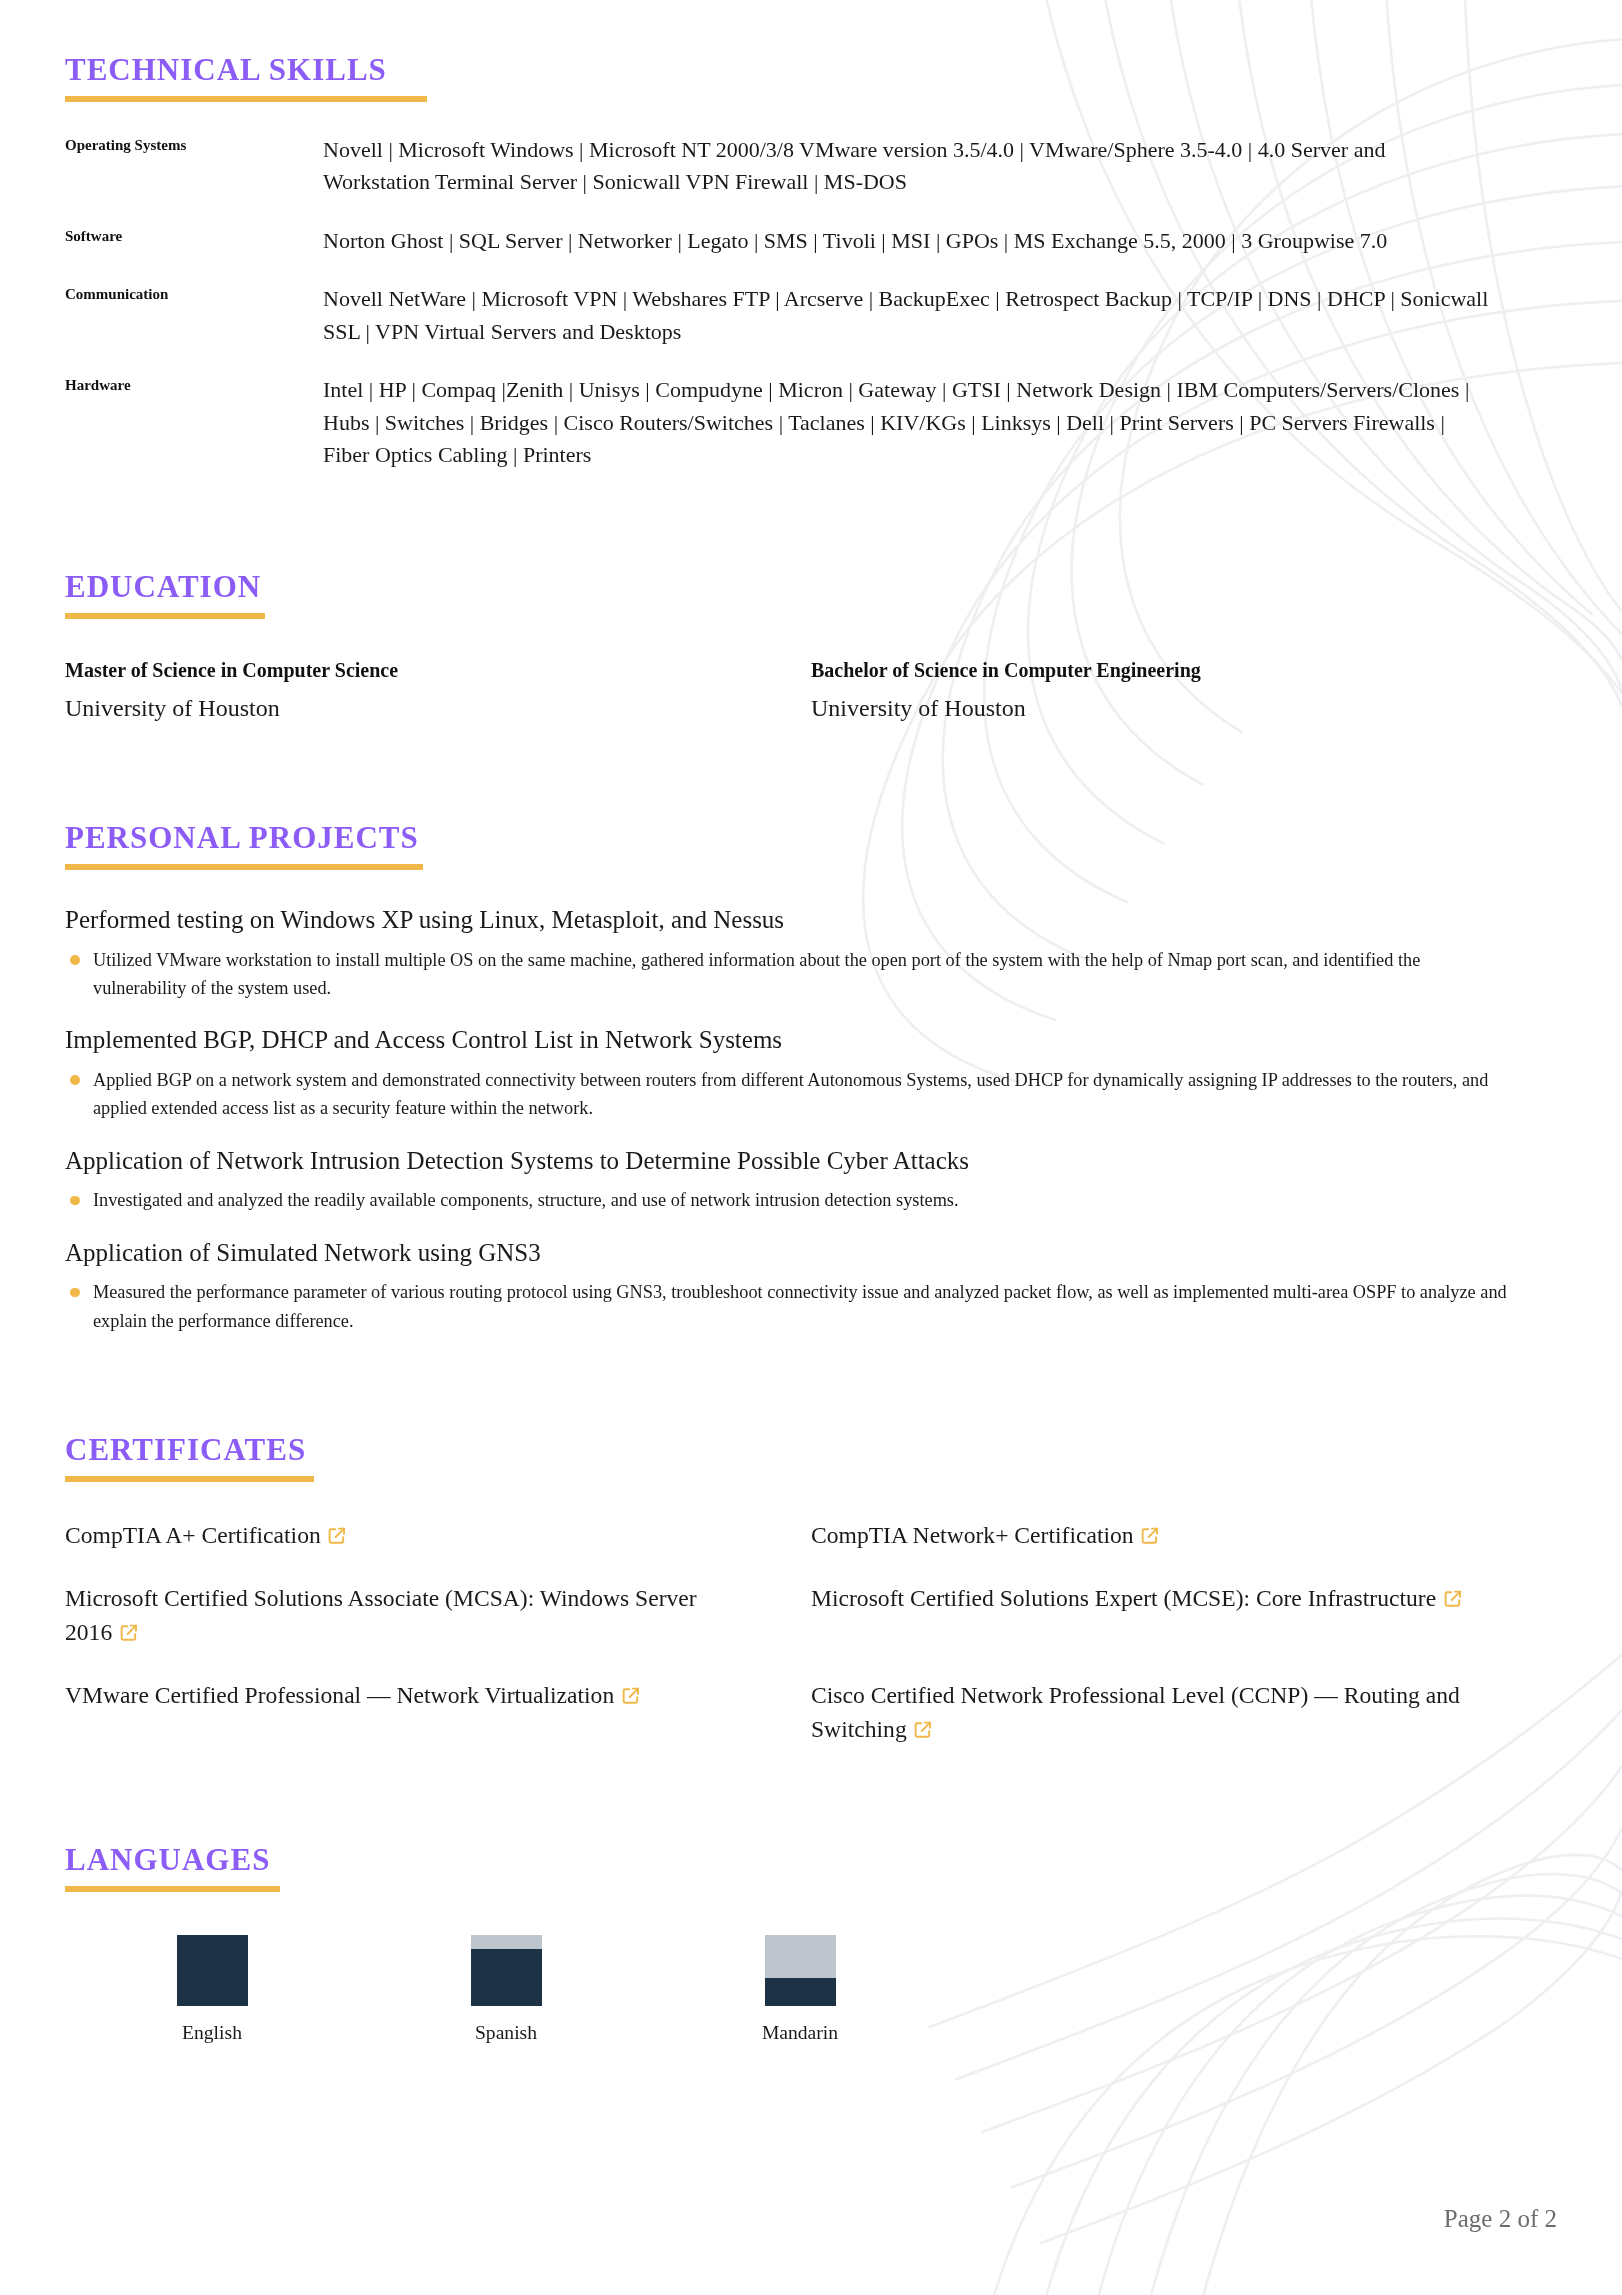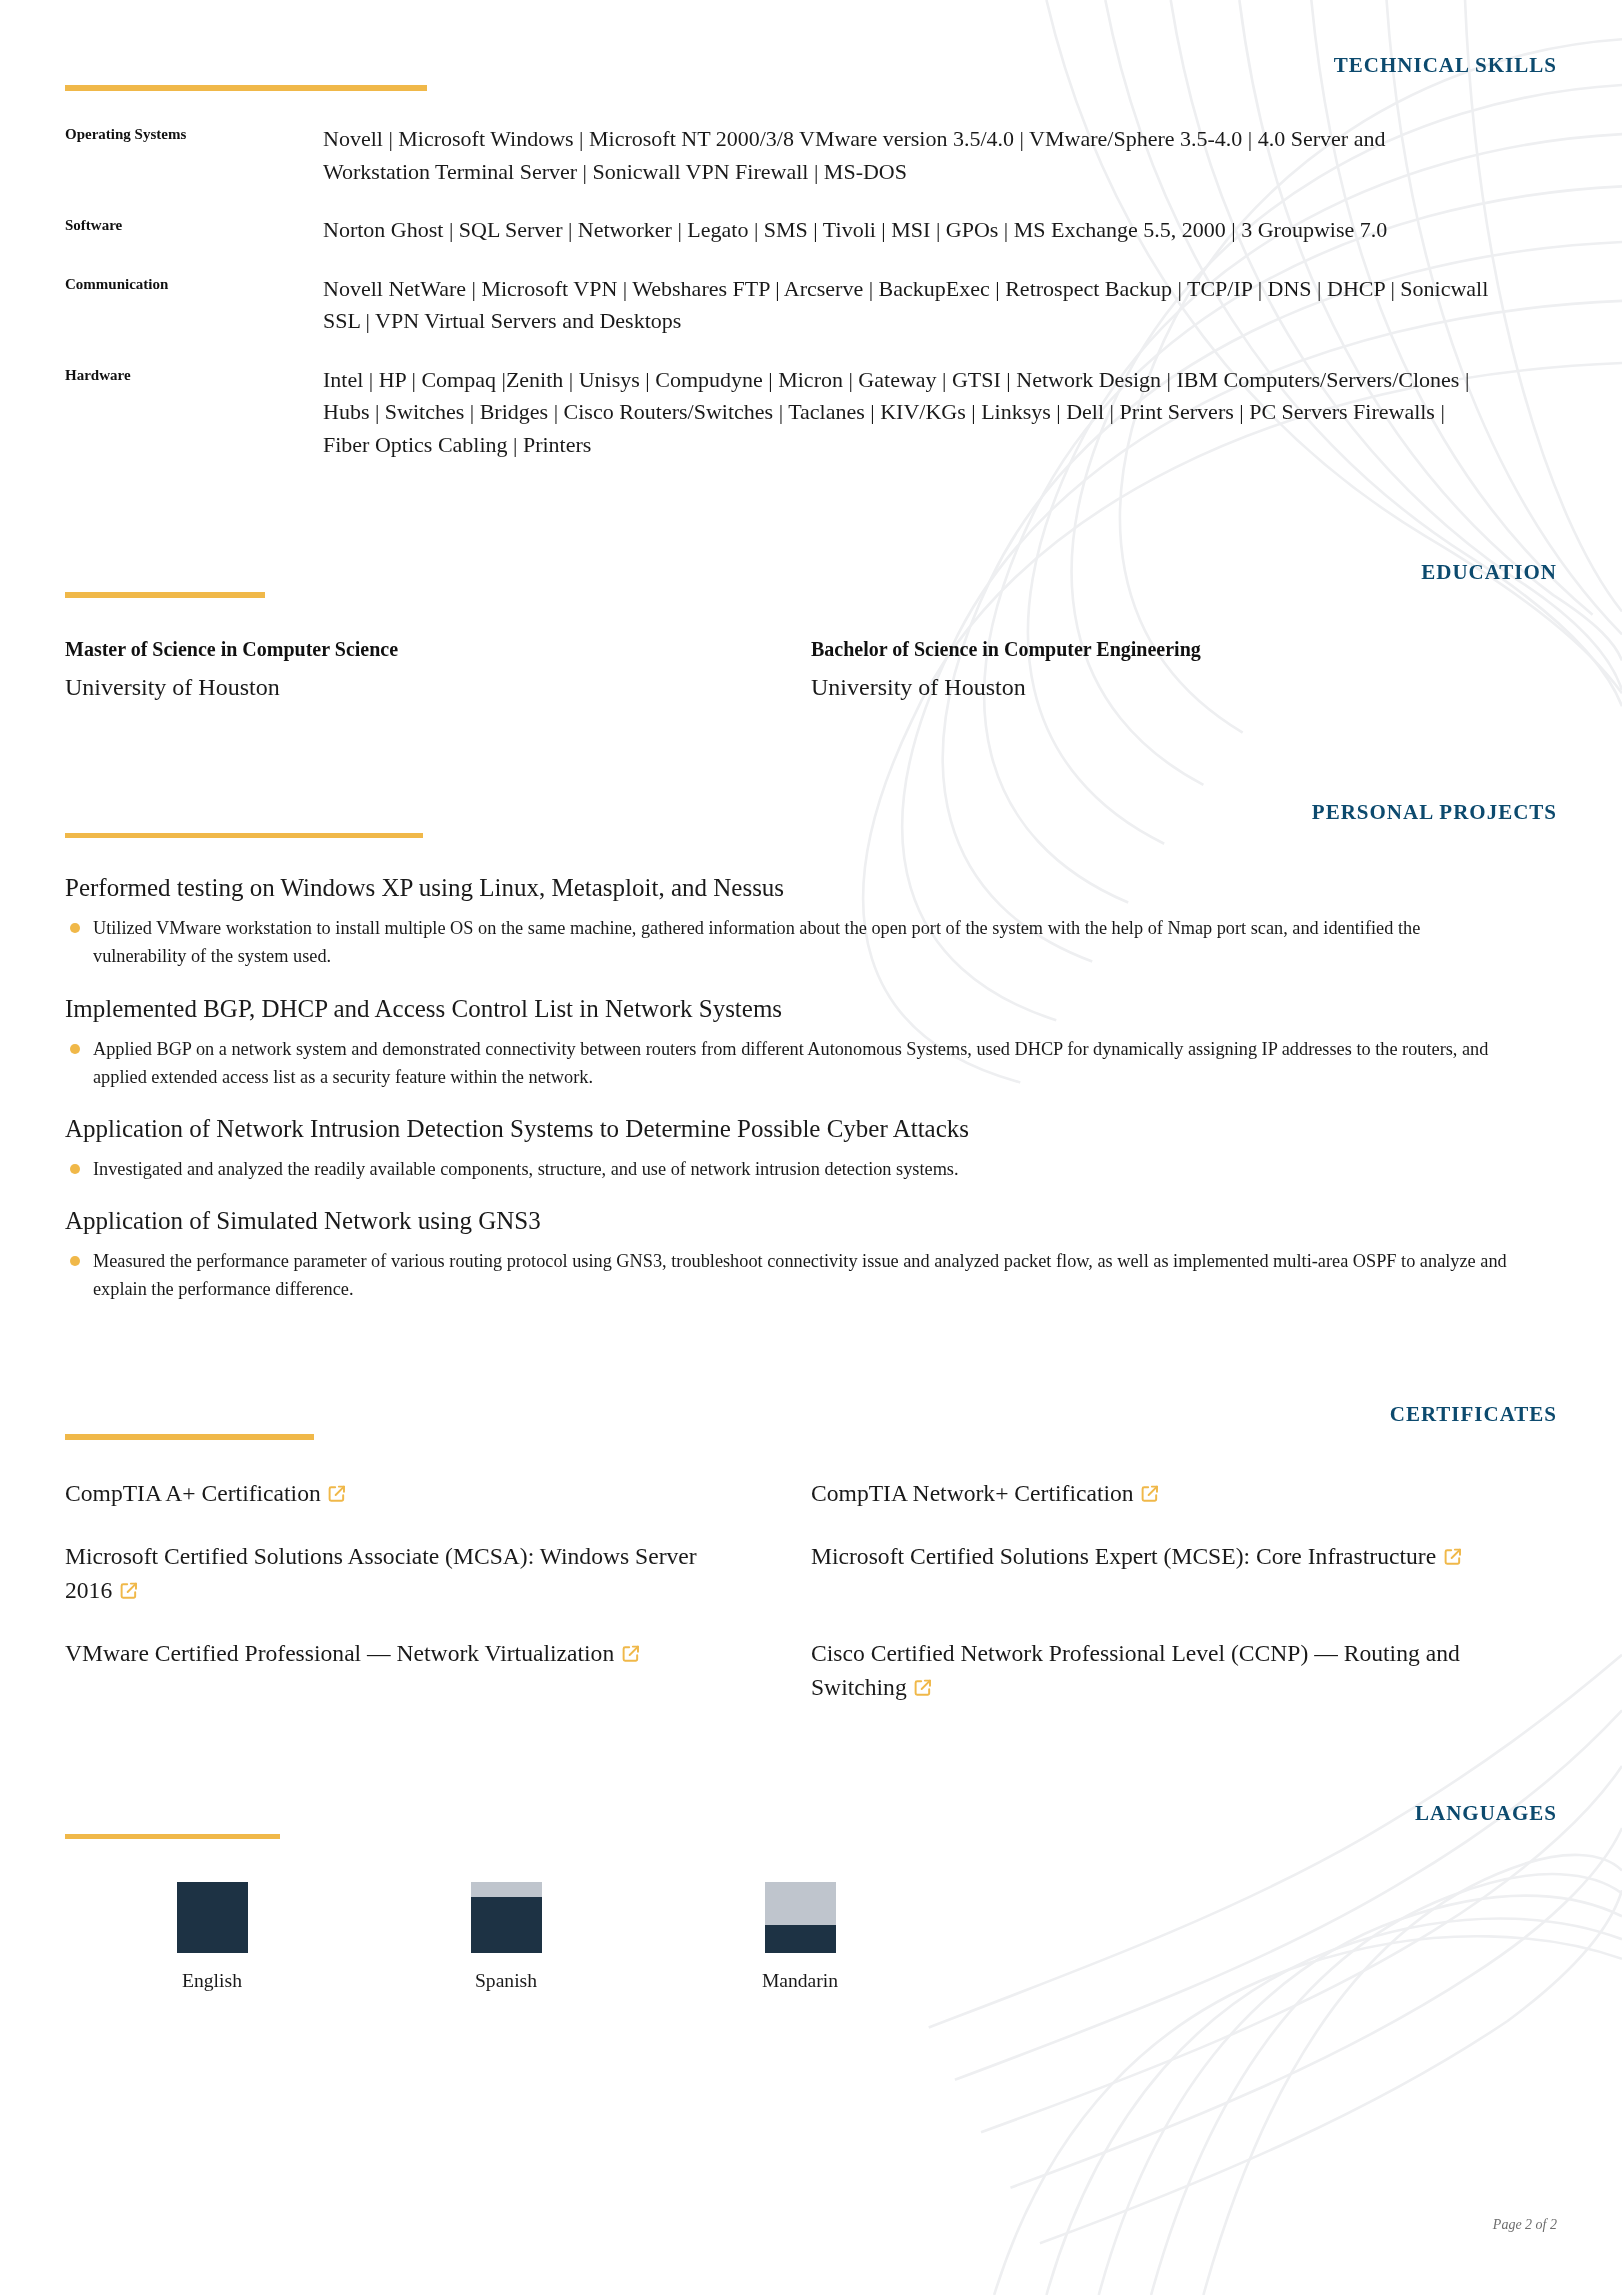--- a/index.html
+++ b/index.html
@@ -28,27 +28,26 @@
     position: relative;
     z-index: 2;
     padding: 0 65px;
   }
 
   
   .section { margin: 0; }
   .sec-head {
     font-family: "Liberation Serif", "DejaVu Serif", serif;
     font-weight: bold;
-    font-size: 21px;
+    font-size: 31px;
     letter-spacing: 1px;
-    color: #0c4a6e;
+    color: #8b5cf6;
     text-transform: uppercase;
     line-height: 1.05;
     margin: 0;
-    text-align: right;
   }
   .sec-rule {
     height: 5.9px;
     background: #F0B849;
     margin-top: 9.2px;
   }
   .rule-w-tech { width: 362px; }
   .rule-w-edu  { width: 200px; }
   .rule-w-proj { width: 358px; }
   .rule-w-cert { width: 249px; }
@@ -190,22 +189,21 @@
     line-height: 1.3;
     color: #1a1a1a;
   }
 
   
   .page-footer {
     position: absolute;
     right: 65px;
     bottom: 62px;
     z-index: 2;
-    font-style: italic;
-    font-size: 14px;
+    font-size: 25px;
     color: #6d6d6d;
   }
 </style>
 </head>
 <body>
 
 <div class="page">
 
   <svg class="bg-deco" viewBox="0 0 2480 3509" preserveAspectRatio="none" aria-hidden="true">
     <g fill="none" stroke="#EEEFF1" stroke-width="4">

